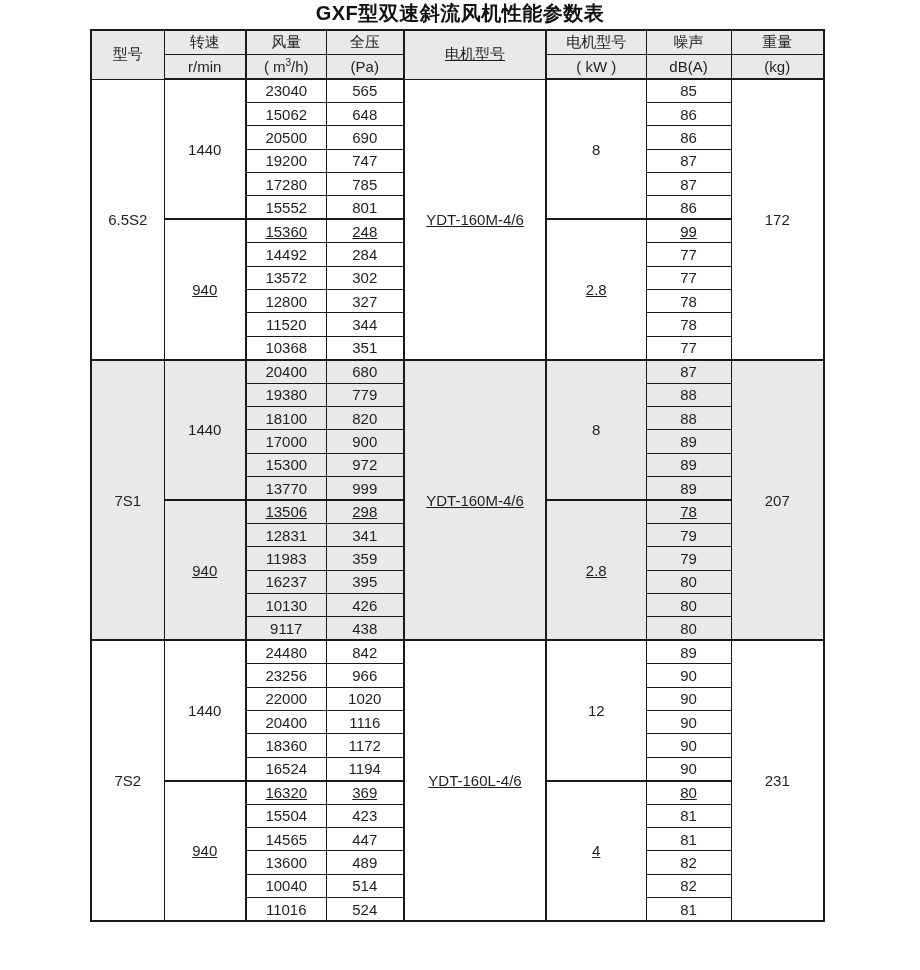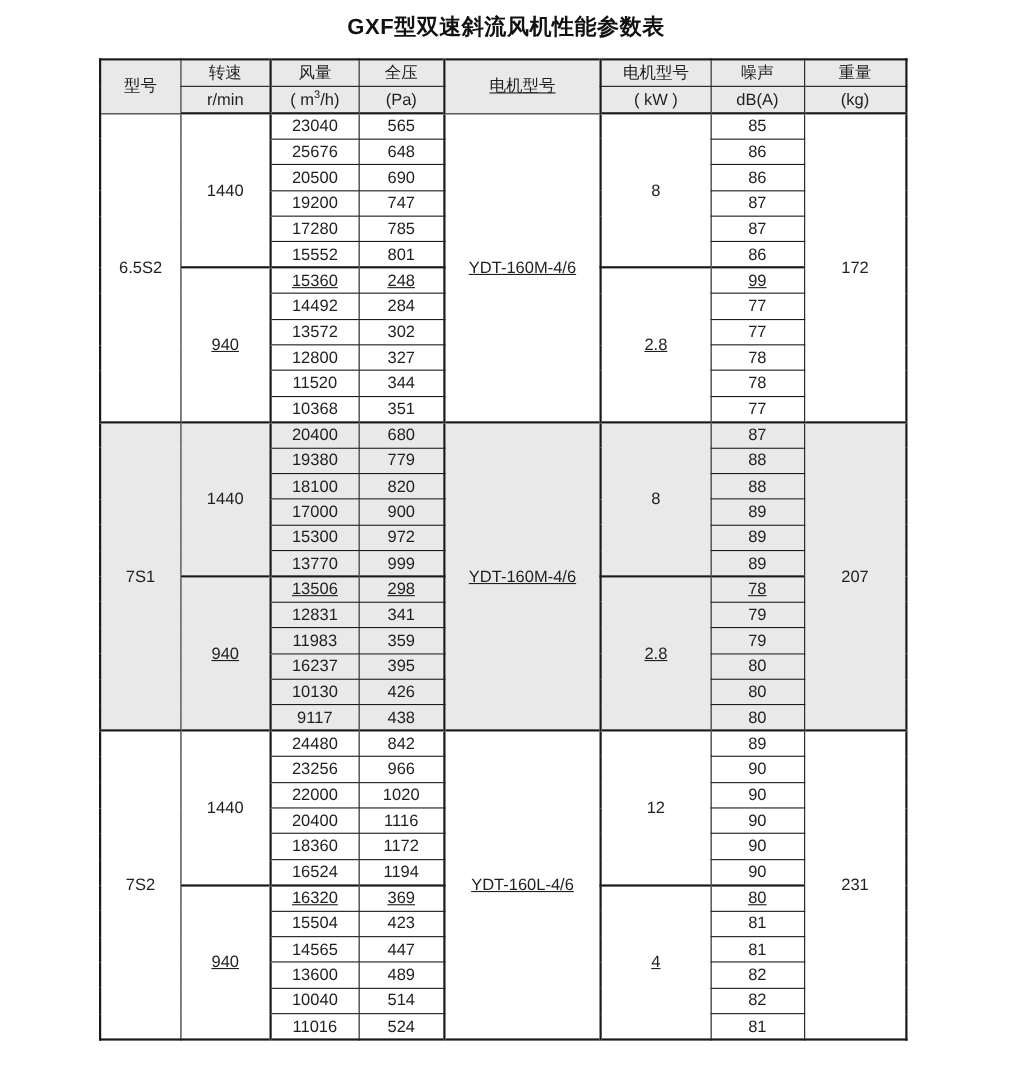--- a/index.html
+++ b/index.html
@@ -9,28 +9,28 @@
     background: #ffffff;
     font-family: "Liberation Sans", sans-serif;
     color: #1f1f1f;
     position: relative;
     overflow: hidden;
   }
   .title {
     text-align: center;
     font-size: 20px;
     font-weight: 600;
-    padding-top: 11px;
+    padding-top: 0;
     letter-spacing: 0.5px;
     color: #111;
   }
   table.spec {
     border-collapse: collapse;
     table-layout: fixed;
-    margin: 15px 0 0 90px;
+    margin: 2px 0 0 90px;
     border: 2px solid #1a1a1a;
   }
   table.spec th, table.spec td {
     border: 1px solid #1a1a1a;
     text-align: center;
     vertical-align: middle;
     padding: 0;
     font-size: 15px;
     font-weight: 400;
     overflow: hidden;
@@ -90,21 +90,21 @@
           <td rowspan="12">6.5S2</td>
           <td rowspan="6">1440</td>
           <td class="v-thick-left">23040</td>
           <td>565</td>
           <td class="v-thick-left v-thick-right" rowspan="12">YDT-160M-4/6</td>
           <td rowspan="6">8</td>
           <td>85</td>
           <td rowspan="12">172</td>
         </tr>
         <tr class="data-row">
-          <td class="v-thick-left">25676</td>
+          <td class="v-thick-left">15062</td>
           <td>648</td>
           <td>86</td>
         </tr>
         <tr class="data-row">
           <td class="v-thick-left">20500</td>
           <td>690</td>
           <td>86</td>
         </tr>
         <tr class="data-row">
           <td class="v-thick-left">19200</td>

